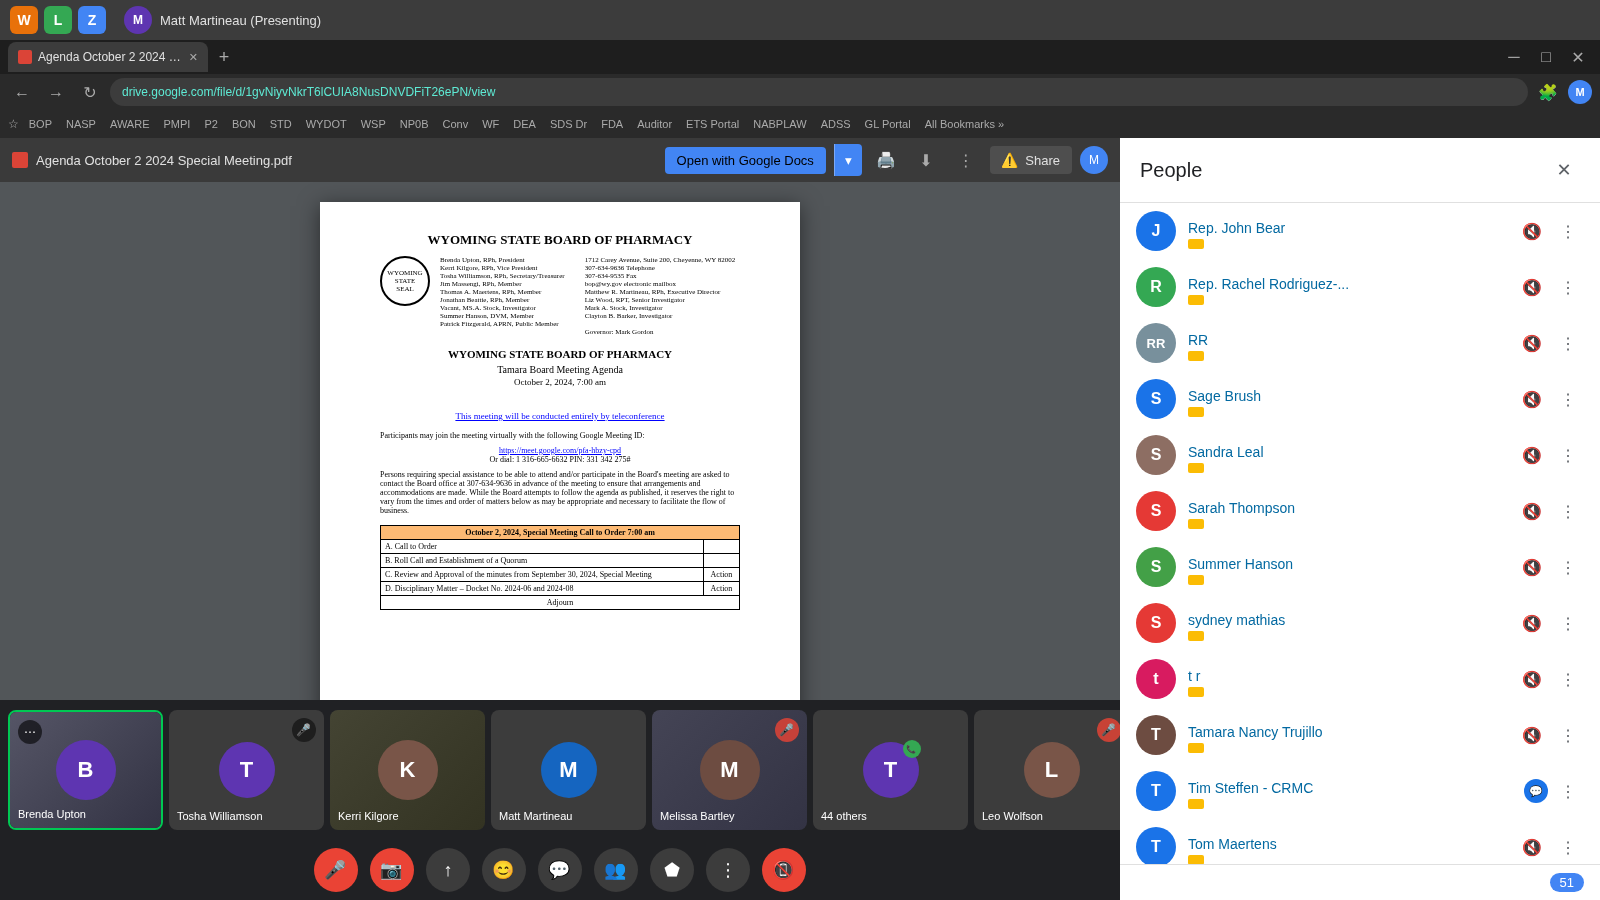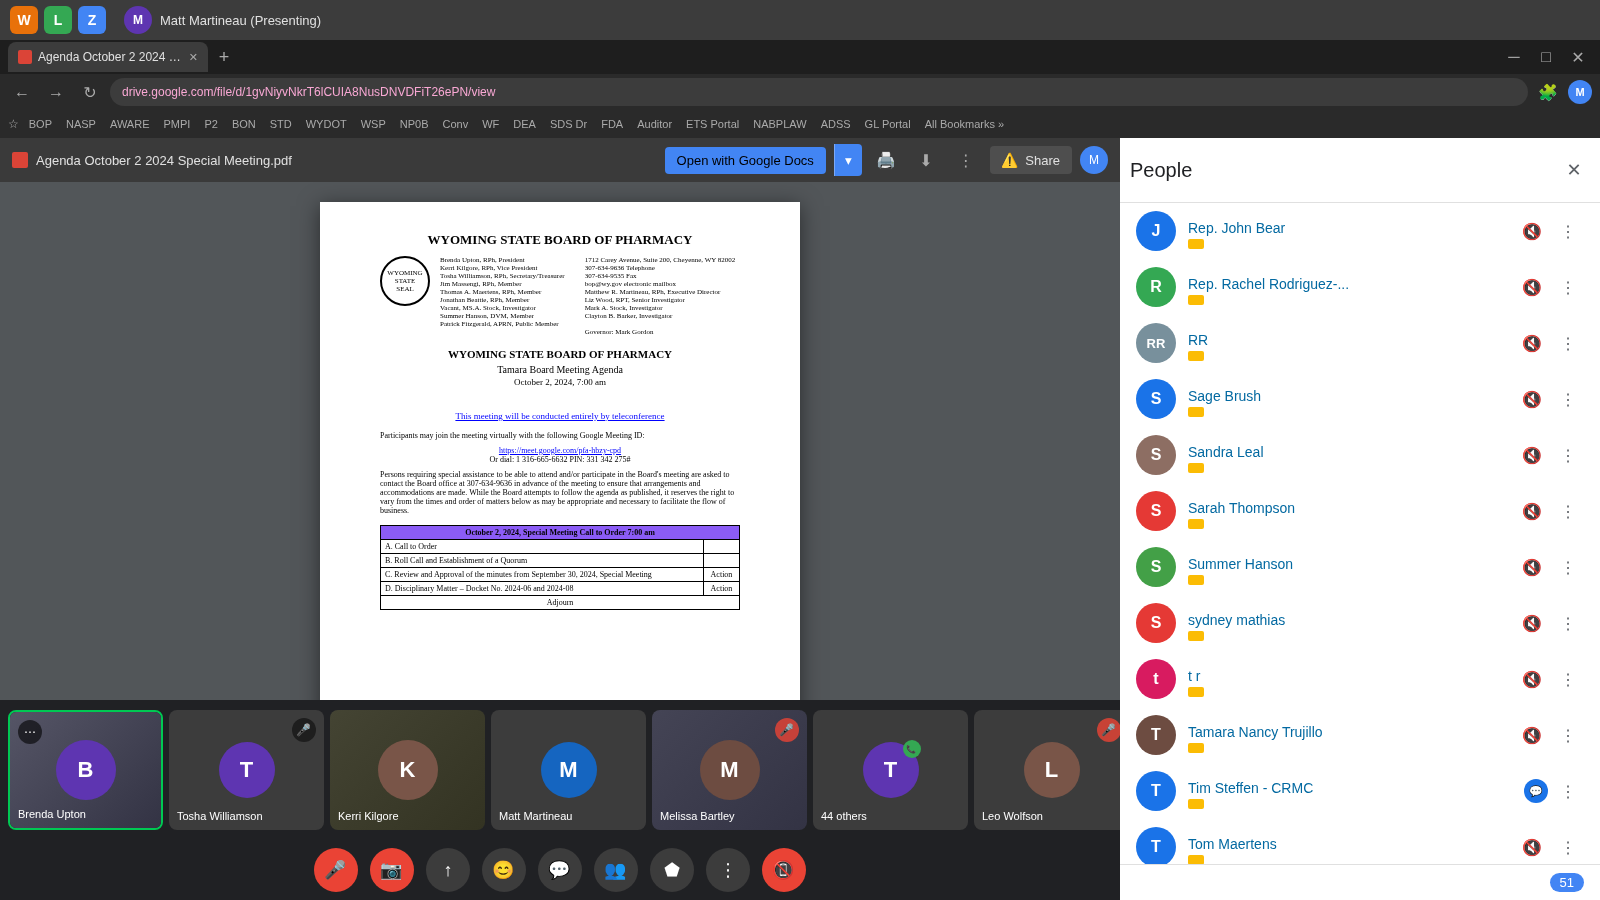--- a/index.html
+++ b/index.html
@@ -63,21 +63,21 @@
       background: #2a2a2a;
     }
     .nav-btn { width: 28px; height: 28px; display: flex; align-items: center; justify-content: center; color: #aaa; font-size: 16px; cursor: pointer; border-radius: 50%; }
     .address-input {
       flex: 1;
       height: 28px;
       background: #3c3c3c;
       border: none;
       border-radius: 14px;
       padding: 0 12px;
-      color: #f9a8d4;
+      color: #5eead4;
       font-size: 12px;
       outline: none;
     }
     .browser-bookmarks {
       display: flex;
       align-items: center;
       height: 28px;
       padding: 0 8px;
       gap: 6px;
       background: #2a2a2a;
@@ -191,21 +191,21 @@
     .doc-header-left { display: flex; gap: 10px; align-items: flex-start; }
     .doc-seal { width: 50px; height: 50px; border-radius: 50%; border: 2px solid #000; display: flex; align-items: center; justify-content: center; font-size: 7px; text-align: center; font-family: serif; flex-shrink: 0; }
     .doc-header-right { flex: 1; font-size: 7px; font-family: serif; }
     .doc-sub-title { text-align: center; font-size: 11px; font-weight: bold; margin-bottom: 4px; font-family: serif; }
     .doc-agenda-title { text-align: center; font-size: 10px; font-family: serif; margin-bottom: 2px; }
     .doc-date { text-align: center; font-size: 9px; font-family: serif; margin-bottom: 24px; }
     .doc-notice { text-align: center; font-size: 9px; color: #00f; text-decoration: underline; margin-bottom: 10px; font-family: serif; }
     .doc-para { font-size: 8px; text-align: left; margin-bottom: 6px; font-family: serif; }
     .doc-table { width: 100%; border-collapse: collapse; font-size: 8px; font-family: serif; margin-top: 10px; }
     .doc-table td, .doc-table th { border: 1px solid #000; padding: 2px 4px; }
-    .doc-table th { background: #8b5cf6; text-align: center; }
+    .doc-table th { background: #fdba74; text-align: center; }
     .doc-table td:last-child { text-align: center; }
 
     
     .participants-strip {
       height: 140px;
       background: #202124;
       display: flex;
       align-items: center;
       gap: 6px;
       padding: 0 8px;
@@ -281,21 +281,21 @@
       color: #202124;
       display: flex;
       flex-direction: column;
       flex-shrink: 0;
       height: 100%;
     }
     .panel-header {
       display: flex;
       align-items: center;
       justify-content: space-between;
-      padding: 16px 10px;
+      padding: 16px 20px;
       border-bottom: 1px solid #e0e0e0;
       flex-shrink: 0;
     }
     .panel-title { font-size: 20px; font-weight: 500; color: #202124; }
     .panel-close { width: 32px; height: 32px; border-radius: 50%; display: flex; align-items: center; justify-content: center; cursor: pointer; color: #5f6368; font-size: 18px; }
     .people-list { flex: 1; overflow-y: auto; }
     .person-item {
       display: flex;
       align-items: center;
       padding: 8px 16px;

